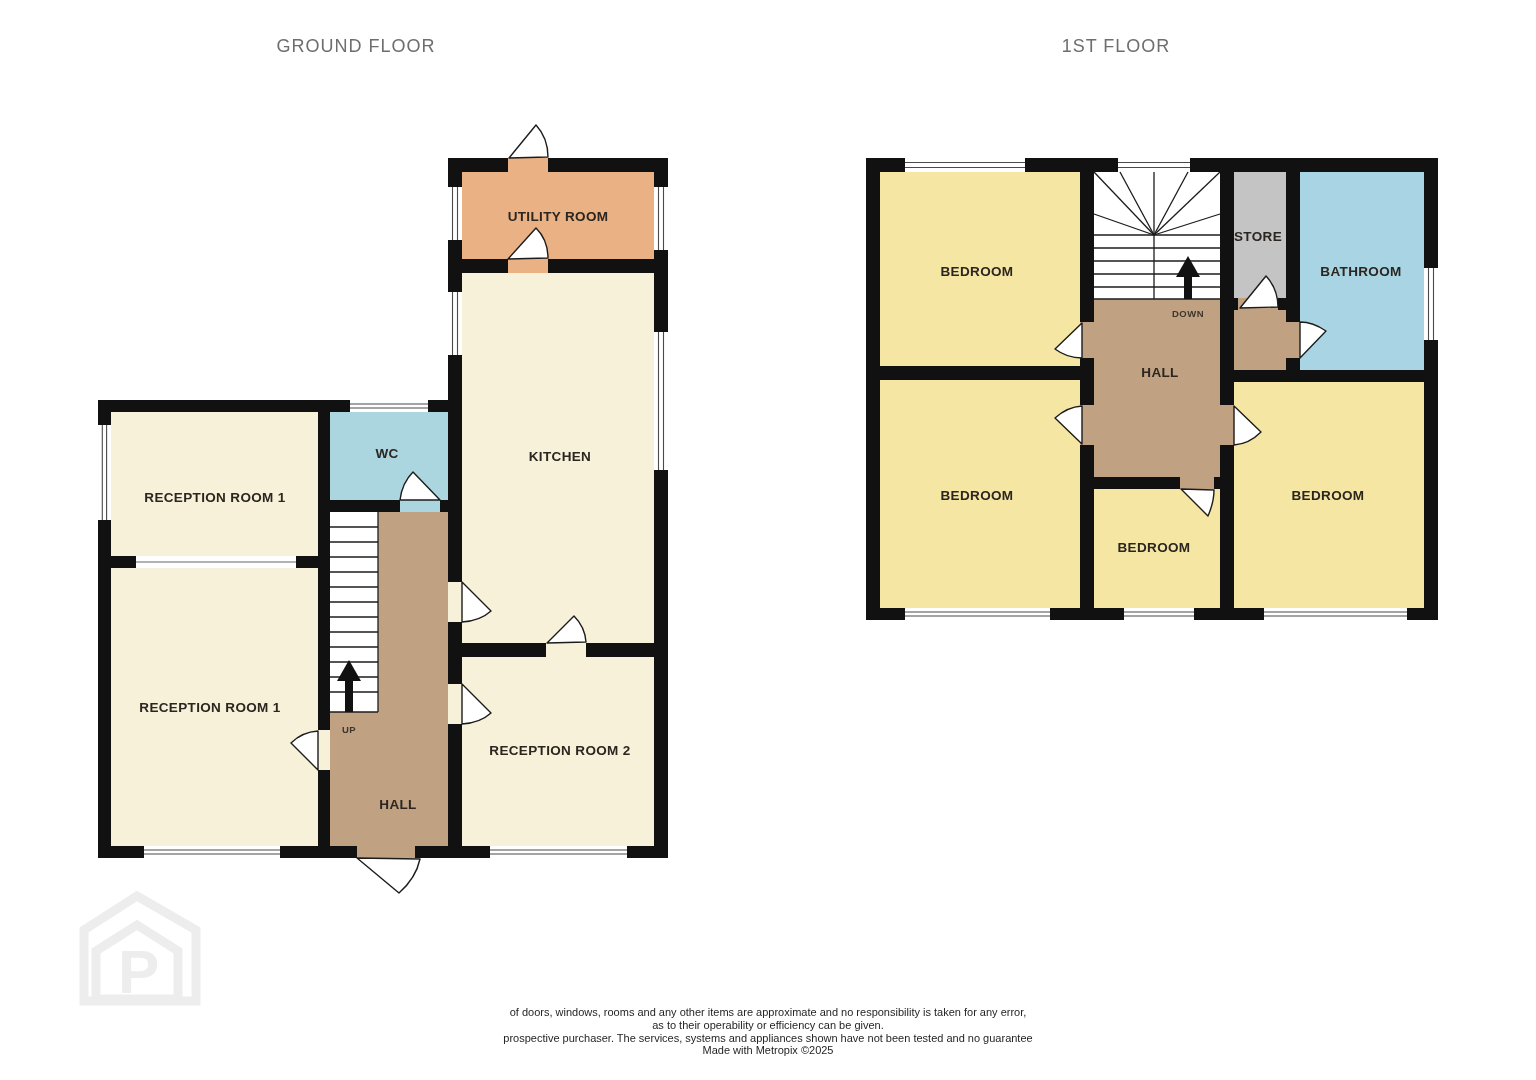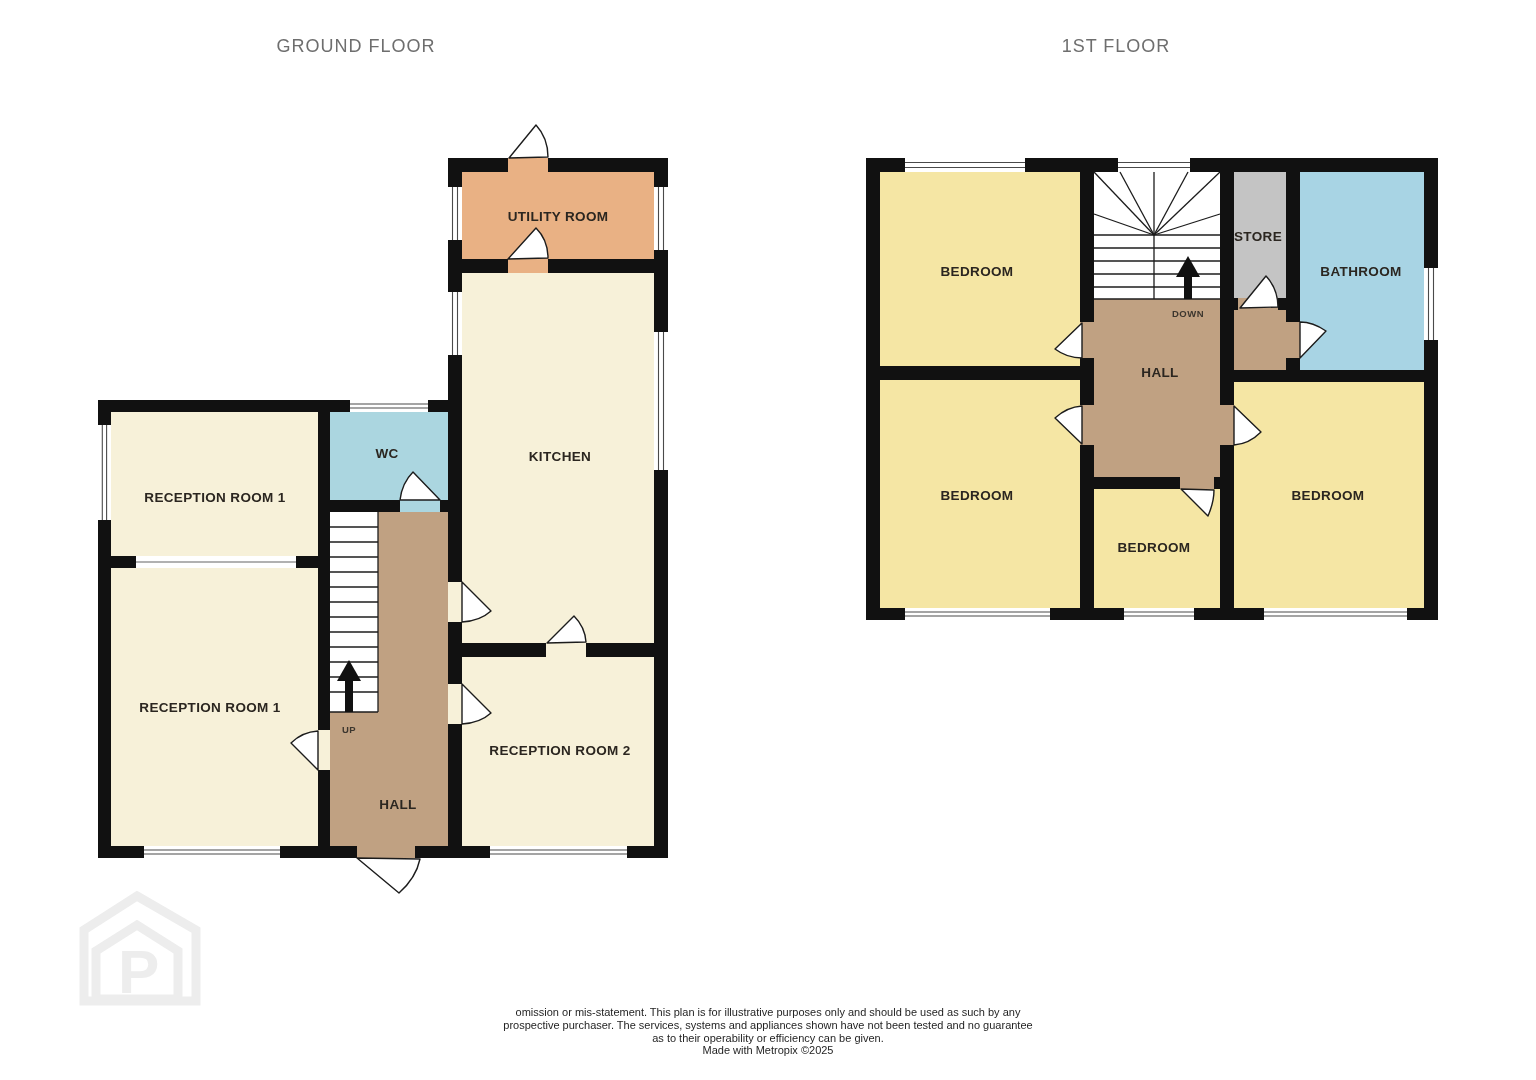--- a/index.html
+++ b/index.html
@@ -284,17 +284,17 @@
       <text class="room-label" x="1160" y="377">HALL</text>
       <text class="room-label" x="977" y="500">BEDROOM</text>
       <text class="room-label" x="1154" y="552">BEDROOM</text>
       <text class="room-label" x="1328" y="500">BEDROOM</text>
       <text class="small-label" x="1188" y="317">DOWN</text>
     </g>
   </g>
 </svg>
 
 <div class="footer">
-  <div>omission or mis-statement. This plan is for illustrative purposes only and should be used as such by any</div>
+  <div>of doors, windows, rooms and any other items are approximate and no responsibility is taken for any error,</div>
+  <div>as to their operability or efficiency can be given.</div>
   <div>prospective purchaser. The services, systems and appliances shown have not been tested and no guarantee</div>
-  <div>as to their operability or efficiency can be given.</div>
   <div>Made with Metropix ©2025</div>
 </div>
 
 </body></html>

